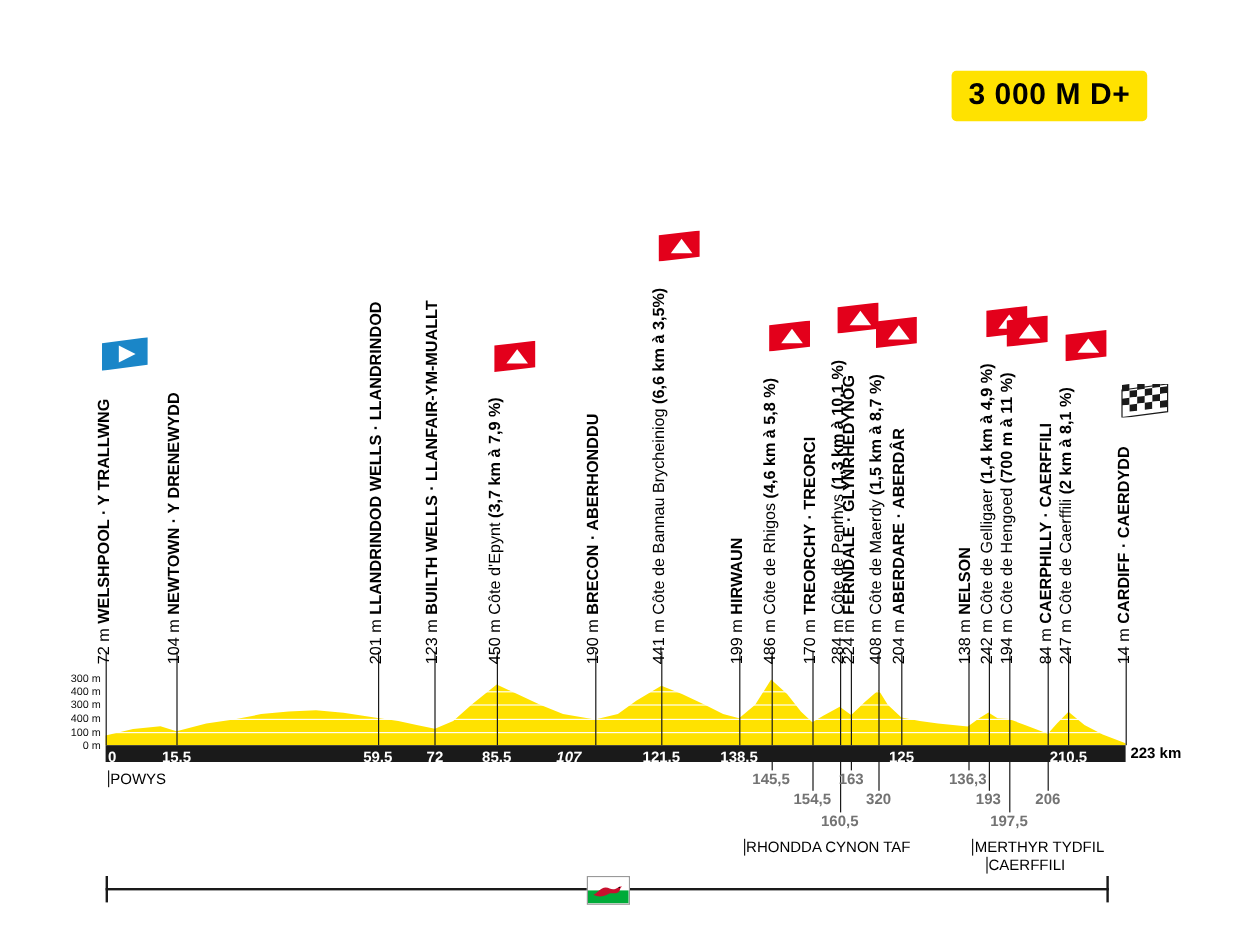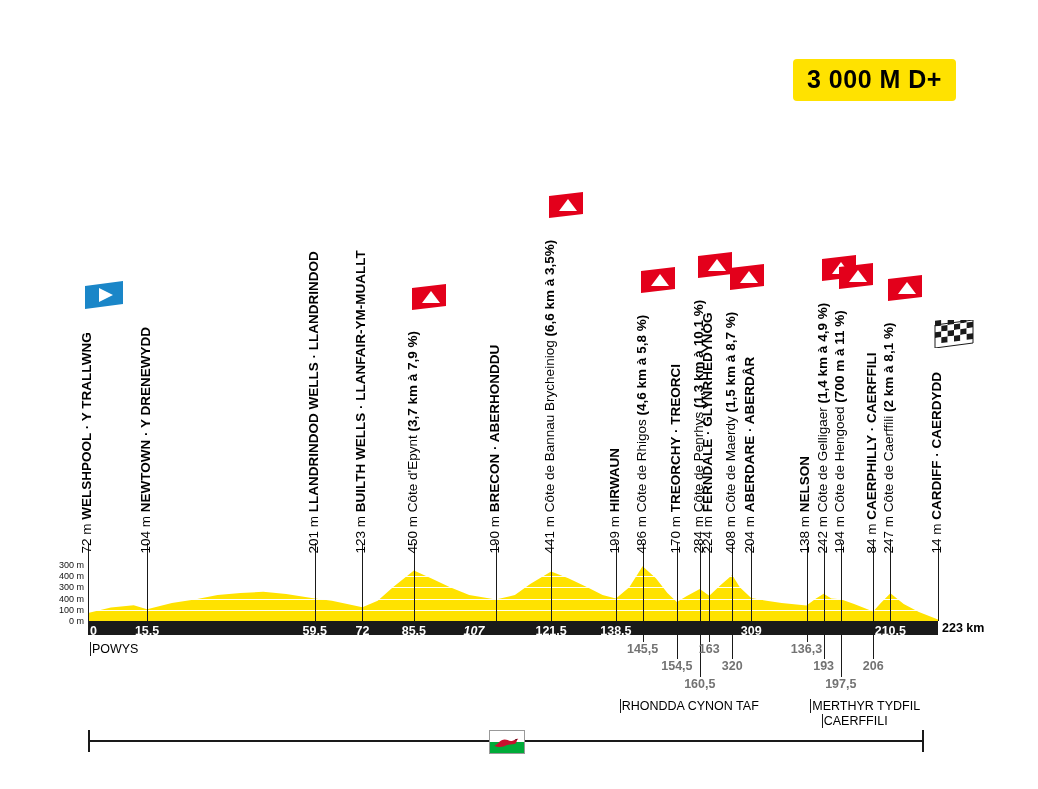--- a/index.html
+++ b/index.html
@@ -201,21 +201,21 @@
       <div class="kmlab" style="top: 642px; left: 642.596px; transform: translateX(-50%);">145,5</div>
       <div class="leader" style="left:642.6px;top:635px;height:7.0px;"></div>
       <div class="kmlab" style="top: 659px; left: 676.901px; transform: translateX(-50%);">154,5</div>
       <div class="leader" style="left:676.9px;top:635px;height:24.0px;"></div>
       <div class="kmlab" style="top: 677px; left: 699.771px; transform: translateX(-50%);">160,5</div>
       <div class="leader" style="left:699.8px;top:635px;height:42.0px;"></div>
       <div class="kmlab" style="top: 642px; left: 709.3px; transform: translateX(-50%);">163</div>
       <div class="leader" style="left:709.3px;top:635px;height:7.0px;"></div>
       <div class="kmlab" style="top: 659px; left: 732.17px; transform: translateX(-50%);">320</div>
       <div class="leader" style="left:732.2px;top:635px;height:24.0px;"></div>
-      <div class="kmlab onband" style="top: 624px; left: 751.229px; transform: translateX(-50%);">309</div>
+      <div class="kmlab onband" style="top: 624px; left: 751.229px; transform: translateX(-50%);">125</div>
       <div class="kmlab" style="top: 642px; left: 806.498px; transform: translateX(-50%);">136,3</div>
       <div class="leader" style="left:806.5px;top:635px;height:7.0px;"></div>
       <div class="kmlab" style="top: 659px; left: 823.65px; transform: translateX(-50%);">193</div>
       <div class="leader" style="left:823.7px;top:635px;height:24.0px;"></div>
       <div class="kmlab" style="top: 677px; left: 840.803px; transform: translateX(-50%);">197,5</div>
       <div class="leader" style="left:840.8px;top:635px;height:42.0px;"></div>
       <div class="kmlab" style="top: 659px; left: 873.202px; transform: translateX(-50%);">206</div>
       <div class="leader" style="left:873.2px;top:635px;height:24.0px;"></div>
       <div class="kmlab onband" style="top: 624px; left: 890.354px; transform: translateX(-50%);">210,5</div>
       <div class="kmlab onband" style="top: 621px; left: 942px; color: rgb(0, 0, 0);">223 km</div>

